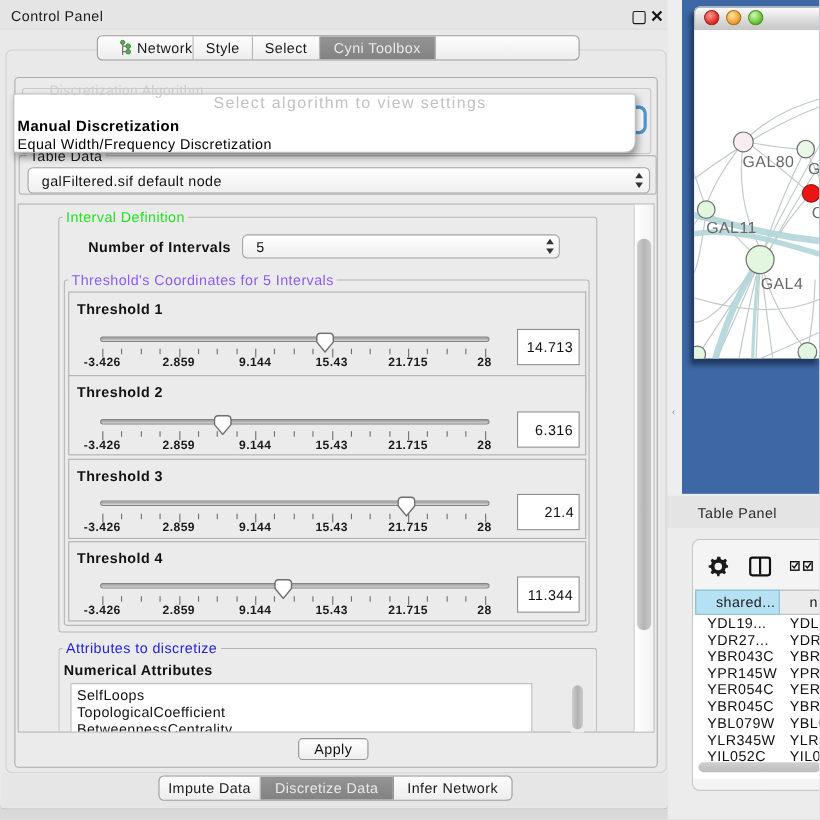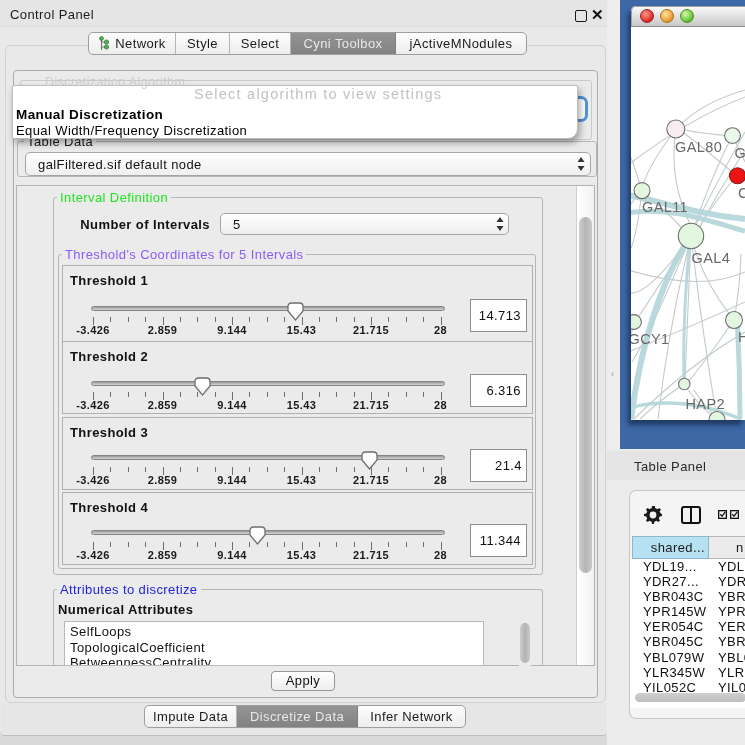--- a/index.html
+++ b/index.html
@@ -13,34 +13,33 @@
 <div class="abs" id="cpwin" style="left:0;top:0;width:607px;height:735px;background:#e9e9e9;border-bottom:1px solid #bdbdbd;border-right:1px solid #d6d6d6;border-bottom-left-radius:5px;border-bottom-right-radius:5px;"></div>
 <div class="abs" style="left:0;top:0;width:617px;height:26px;background:#e5e5e5;border-bottom:1px solid #dddddd;"></div>
 <div class="abs" style="left:5px;top:45px;width:601px;height:658px;background:#e9e9e9;border:1px solid #d2d2d2;border-radius:6px;box-sizing:border-box;"></div>
 <div class="abs" style="left:1px;top:703px;width:605px;height:31px;background:#e6e6e6;"></div>
 
 <div class="abs" style="left:10px;top:7px;font-size:13px;color:#1c1c1c;">Control Panel</div>
 <div class="abs" style="left:575px;top:10px;width:10px;height:10px;border:1.6px solid #1a1a1a;border-radius:2px;"></div>
 <div class="abs" style="left:591px;top:6px;font-size:15px;font-weight:bold;color:#111;">✕</div>
 
 <div class="abs" style="left:88px;top:32px;width:439px;height:23px;background:linear-gradient(#fdfdfd,#ededed);border:1px solid #9e9e9e;border-radius:5px;box-sizing:border-box;overflow:hidden;display:flex;">
-  <div style="width:87px;height:100%;display:flex;align-items:center;justify-content:center;border-right:1px solid #b5b5b5;box-sizing:border-box;font-size:13px;color:#1a1a1a;">
+  <div style="width:87px;height:100%;display:flex;align-items:center;justify-content:flex-end;border-right:1px solid #b5b5b5;box-sizing:border-box;font-size:13px;color:#1a1a1a;">
     <svg width="12" height="16" viewBox="0 0 12 16" style="margin-right:5px;">
         <path d="M3.5 2 L3.5 14 M3.5 6 L8.5 6 M3.5 11 L8.5 11" stroke="#777" stroke-width="1.2" fill="none"></path>
         <g fill="#55b24f" stroke="#2f7a33" stroke-width="0.8">
           <circle cx="3.5" cy="2.5" r="1.9"></circle>
           <circle cx="8.5" cy="6" r="2.1"></circle>
           <circle cx="8.5" cy="11" r="2.1"></circle>
         </g>
       </svg>
     Network</div>
   <div style="width:54px;height:100%;display:flex;align-items:center;justify-content:center;border-right:1px solid #b5b5b5;box-sizing:border-box;font-size:13px;color:#1a1a1a;">Style</div>
   <div style="width:61px;height:100%;display:flex;align-items:center;justify-content:center;border-right:1px solid #b5b5b5;box-sizing:border-box;font-size:13px;color:#1a1a1a;">Select</div>
   <div style="width:105px;height:100%;display:flex;align-items:center;justify-content:center;border-right:1px solid #7e7e7e;box-sizing:border-box;font-size:13px;color:#e9e9e9;background:linear-gradient(#949494,#828282);">Cyni Toolbox</div>
-  <div style="flex:1;height:100%;display:flex;align-items:center;justify-content:center;font-size:13px;color:#1a1a1a;">jActiveMNodules</div>
 </div>
 
 <div class="abs" style="left:13px;top:70px;width:585px;height:628px;background:#ebebeb;border:1px solid #ababab;border-radius:4px;box-sizing:border-box;"></div>
 
 <div class="abs" style="left:20px;top:80px;width:572px;height:60px;border:1px solid #c9c9c9;border-radius:3px;box-sizing:border-box;"></div>
 
 <div class="abs" style="left:560px;top:96px;width:28px;height:26px;background:#fff;border:3px solid #4f94d5;border-radius:7px;box-sizing:border-box;"></div>
 
 <div class="abs" style="left:17px;top:141px;width:580px;height:36px;border:1px solid #b6b6b6;border-radius:3px;box-sizing:border-box;"></div>
 <div class="grouptitle" style="left:24px;top:134px;color:#1a1a1a;">Table Data</div>
@@ -238,21 +237,21 @@
 <div class="abs" style="left:12px;top:85px;width:566px;height:54px;background:#ffffff;border:1px solid #bdbdbd;border-radius:2px 2px 10px 2px;box-shadow:2px 4px 7px rgba(0,0,0,0.35);box-sizing:border-box;z-index:40;"></div>
 <div class="abs" style="left:45px;top:75px;font-size:12.5px;font-weight:normal;color:#cccccc;z-index:41;">Discretization Algorithm</div>
 <div class="abs" style="left:194px;top:86px;font-size:14.5px;letter-spacing:1.25px;color:#c2c2c2;z-index:41;">Select algorithm to view settings</div>
 <div class="abs" style="left:16px;top:107px;font-size:13.5px;font-weight:bold;color:#000;z-index:41;">Manual Discretization</div>
 <div class="abs" style="left:16px;top:123px;font-size:13px;color:#000;z-index:41;">Equal Width/Frequency Discretization</div>
 
 <div class="abs" style="left:607px;top:0;width:13px;height:449px;background:#eeeeee;"></div>
 
 <div class="abs" style="left:620px;top:0;width:125px;height:449px;background:#3d68a5;"></div>
 
-<div class="abs" style="left:631px;top:6px;width:114px;height:414px;background:#fff;box-shadow:-3px 5px 5px rgba(10,20,45,0.55);border-top-left-radius:5px;overflow:hidden;">
+<div class="abs" style="left:631px;top:6px;width:114px;height:320px;background:#fff;box-shadow:-3px 5px 5px rgba(10,20,45,0.55);border-top-left-radius:5px;overflow:hidden;">
   <div style="position:absolute;left:0;top:0;width:100%;height:21px;background:linear-gradient(#fafafa,#c7c7c7);border-bottom:1px solid #909090;border-top:1px solid #a0a0a0;border-left:1px solid #a0a0a0;border-top-left-radius:5px;box-sizing:border-box;"></div>
   <div style="position:absolute;left:9px;top:3px;width:14px;height:14px;border-radius:50%;background:radial-gradient(circle at 4.5px 4px,#ff9a94,#e2352c 60%,#a01812);border:0.5px solid #9c2018;box-sizing:border-box;"></div>
   <div style="position:absolute;left:29px;top:3px;width:14px;height:14px;border-radius:50%;background:radial-gradient(circle at 4.5px 4px,#ffe3a0,#eda33b 60%,#b26a0e);border:0.5px solid #a8730f;box-sizing:border-box;"></div>
   <div style="position:absolute;left:49px;top:3px;width:14px;height:14px;border-radius:50%;background:radial-gradient(circle at 4.5px 4px,#d6f8b0,#6cc73e 60%,#3f8f1a);border:0.5px solid #52901c;box-sizing:border-box;"></div>
   <svg style="position:absolute;left:0;top:21px;" width="114" height="393" viewBox="631 27 114 393">
     <g fill="none" stroke="#c3caca" stroke-width="1.1">
       <path d="M628,165 Q690,118 745,97"></path>
       <path d="M676,129 Q700,103 745,90"></path>
       <path d="M676,129 Q668,180 691,226"></path>
       <path d="M676,129 Q652,160 643,184"></path>

